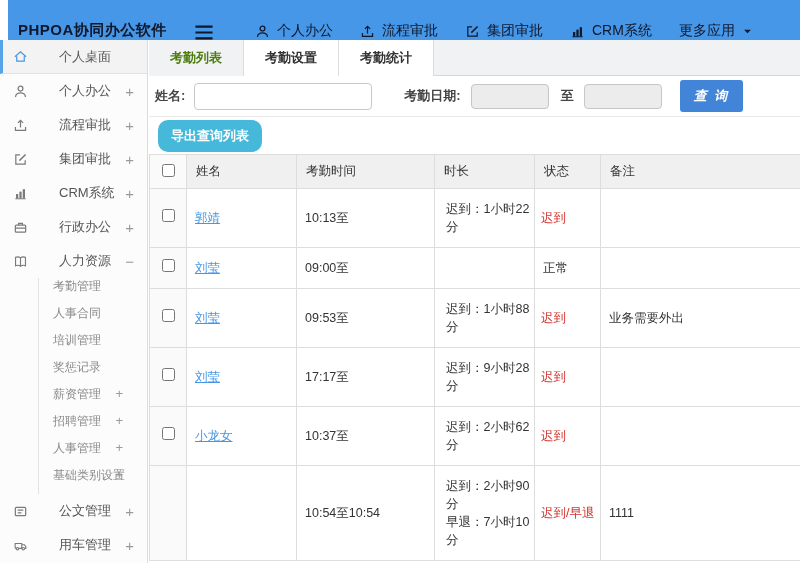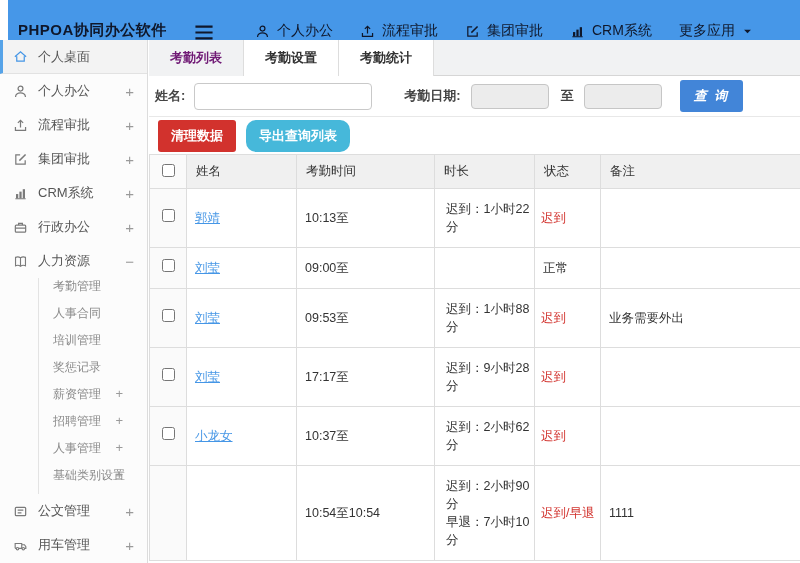--- a/index.html
+++ b/index.html
@@ -23,40 +23,41 @@
   .nav-item svg { display: block; }
   
   .sidebar {
     position: absolute; top: 40px; left: 0; width: 148px; bottom: 0;
     background: #fcfcfc; border-right: 1px solid #dcdcdc; overflow: hidden;
   }
   .side-item {
     position: relative; height: 34px; display: flex; align-items: center;
     padding-left: 10px; font-size: 13px; color: #555; cursor: pointer;
     border-left: 3px solid transparent;
+    gap: 21px;
   }
   .side-item .sicon { width: 16px; margin-right: 9px; color: #7a7a7a; display: flex; align-items: center; }
   .side-item.active { background: #f3f3f3; border-left-color: #56a3e8; border-bottom: 1px solid #e2e2e2; }
   .side-item.active .sicon { color: #4596e6; }
   .expand-sign { position: absolute; right: 13px; color: #9a9a9a; font-size: 15px; }
   .sublist { margin-left: 38px; border-left: 1px solid #e3e3e3; }
   .sub-item {
     position: relative; height: 27px; display: flex; align-items: flex-start;
     padding-left: 14px; font-size: 12px; color: #8a8a8a; cursor: pointer;
   }
   .sub-item .expand-sign { right: 24px; font-size: 13px; }
   
   .content { position: absolute; left: 149px; top: 40px; right: 0; bottom: 0; background: #fff; overflow: hidden; }
   .tabstrip { height: 36px; background: #f1f2f3; border-bottom: 1px solid #d6d6d6; display: flex; }
   .tab {
     padding: 0 21px; line-height: 35px; height: 36px; font-size: 13px; font-weight: bold;
     color: #333; background: #fff; border-left: 1px solid #ddd; border-right: 1px solid #ddd;
     cursor: pointer; margin-right: -1px;
   }
-  .tab.active { background: #f1f2f3; color: #701a75; border-left: none; border-right: 1px solid #ddd; }
+  .tab.active { background: #f1f2f3; color: #4d7c0f; border-left: none; border-right: 1px solid #ddd; }
   .filter-row {
     height: 41px; display: flex; align-items: center; padding: 0 6px 0 6px;
     border-bottom: 1px solid #e8e8e8; background: #fff;
   }
   .flabel { font-size: 13px; font-weight: bold; color: #444; white-space: nowrap; }
   .name-input { width: 178px; height: 27px; margin-left: 9px; border: 1px solid #c9c9c9; border-radius: 4px; padding: 0 6px; font-size: 13px; background: #fff; }
   .date-label { margin-left: 32px; }
   .date-input { width: 78px; height: 25px; margin-left: 10px; border: 1px solid #c6c6c6; border-radius: 4px; background: #ececec; padding: 0 5px; font-size: 12px; }
   .to-label { margin-left: 12px; }
   .query-btn {
@@ -274,21 +275,20 @@
     <span class="flabel">姓名:</span>
     <input class="name-input" type="text" value="" style="">
     <span class="flabel date-label">考勤日期:</span>
     <input class="date-input" type="text" value="" style="">
     <span class="flabel to-label">至</span>
     <input class="date-input" type="text" value="" style="">
     <button class="query-btn">查 询</button>
   </div>
 
   <div class="actions-row">
-    <button class="btn btn-danger">清理数据</button>
     <button class="btn btn-info">导出查询列表</button>
   </div>
 
   <table id="grid">
       <colgroup>
         <col style="width: 37px;">
         <col style="width: 110px;">
         <col style="width: 138px;">
         <col style="width: 100px;">
         <col style="width: 66px;">

